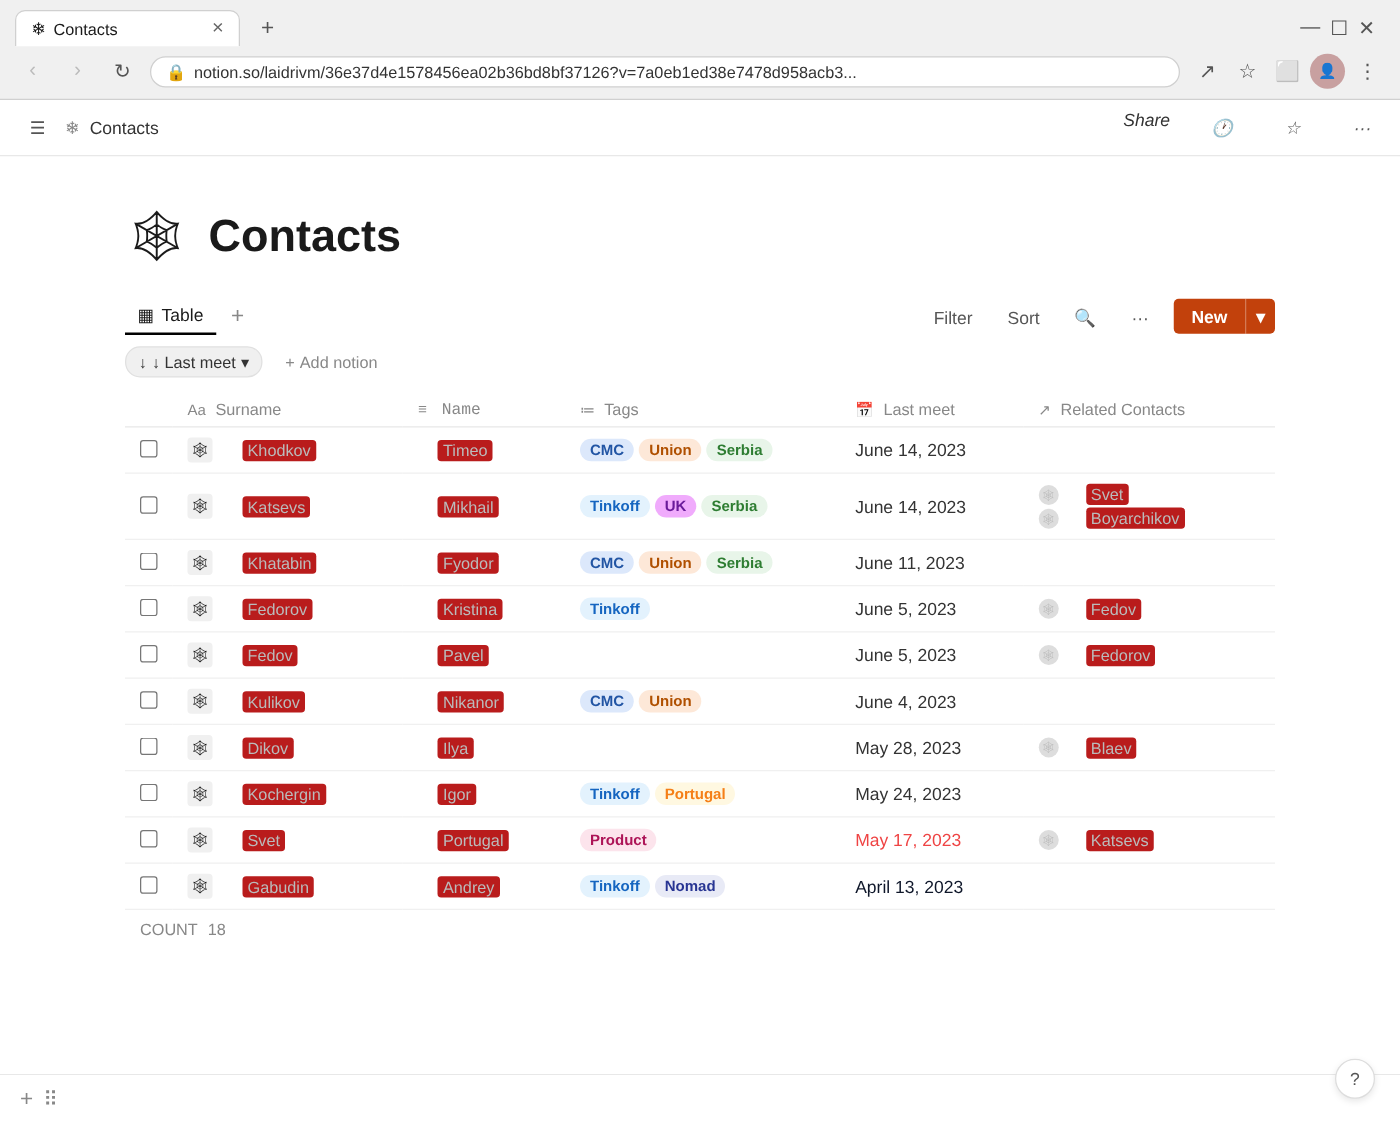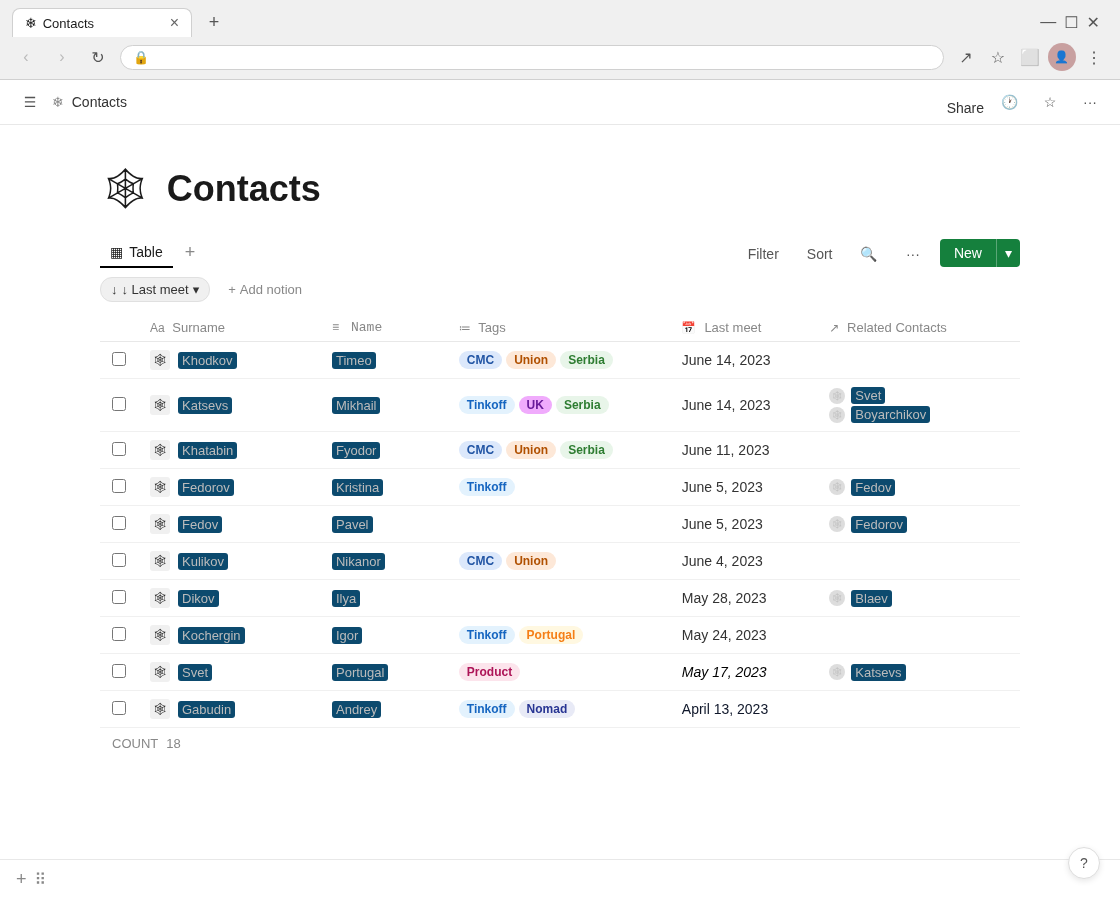--- a/index.html
+++ b/index.html
@@ -17,37 +17,37 @@
     .nav-btn { width: 28px; height: 28px; display: flex; align-items: center; justify-content: center; border-radius: 50%; cursor: pointer; color: #555; font-size: 16px; }
     .nav-btn.disabled { color: #bbb; cursor: default; }
     .address-bar { flex: 1; display: flex; align-items: center; background: #fff; border: 1px solid #d0d0d0; border-radius: 20px; padding: 4px 12px; gap: 6px; font-size: 13px; color: #333; }
     .address-bar-lock { color: #555; font-size: 13px; }
     .address-text { flex: 1; overflow: hidden; text-overflow: ellipsis; white-space: nowrap; font-size: 13px; }
     .nav-actions { display: flex; gap: 4px; }
 
     
     .notion-header { display: flex; align-items: center; padding: 8px 16px; border-bottom: 1px solid #e8e8e8; background: #fff; }
     .notion-header-left { display: flex; align-items: center; gap: 8px; color: #888; }
-    .notion-header-right { margin-left: auto; display: flex; align-items: flex-end; gap: 12px; }
+    .notion-header-right { margin-left: auto; display: flex; align-items: flex-start; gap: 28px; font-style: italic; }
     .share-btn { font-size: 14px; color: #333; cursor: pointer; }
     .header-icon-btn { width: 28px; height: 28px; display: flex; align-items: center; justify-content: center; cursor: pointer; color: #555; border-radius: 4px; }
 
     
     .notion-content { padding: 40px 100px 20px; overflow-y: auto; height: calc(899px - 132px); }
     .page-header { display: flex; align-items: center; gap: 16px; margin-bottom: 24px; }
     .page-icon { font-size: 40px; }
     .page-title { font-size: 36px; font-weight: 700; color: #1a1a1a; }
 
     
     .db-toolbar { display: flex; align-items: center; gap: 4px; margin-bottom: 8px; }
     .view-tab { display: flex; align-items: center; gap: 6px; padding: 6px 10px; cursor: pointer; font-size: 14px; border-bottom: 2px solid #000; font-weight: 500; }
     .view-add { padding: 6px 8px; cursor: pointer; color: #888; font-size: 18px; }
     .toolbar-right { margin-left: auto; display: flex; align-items: flex-end; gap: 12px; }
     .toolbar-btn { padding: 5px 8px; cursor: pointer; color: #555; font-size: 14px; border-radius: 4px; }
-    .new-btn { display: flex; align-items: center; background: #15803d; color: #fff; border-radius: 4px; cursor: pointer; font-size: 14px; font-weight: 400; }
+    .new-btn { display: flex; align-items: center; background: #c2410c; color: #fff; border-radius: 4px; cursor: pointer; font-size: 14px; font-weight: 700; }
     .new-btn-main { padding: 6px 14px; }
     .new-btn-dropdown { padding: 6px 8px; border-left: 1px solid rgba(255,255,255,0.3); }
 
     
     .filter-bar { display: flex; align-items: center; gap: 8px; margin-bottom: 12px; }
     .filter-chip { display: flex; align-items: center; gap: 4px; padding: 4px 10px; background: #f0f0f0; border-radius: 12px; font-size: 13px; cursor: pointer; border: 1px solid #e0e0e0; color: #333; }
     .add-filter-btn { display: flex; align-items: center; gap: 4px; padding: 4px 10px; font-size: 13px; color: #888; cursor: pointer; border-radius: 12px; }
 
     
     .db-table { width: 100%; border-collapse: collapse; font-size: 14px; }
@@ -56,21 +56,21 @@
     .col-checkbox { width: 32px; }
     .col-surname { width: 200px; }
     .col-name { width: 140px; font-family: Liberation Mono, monospace; }
     .col-tags { width: 260px; }
     .col-lastmeet { width: 160px; }
     .col-related { width: 220px; }
 
     .th-icon { margin-right: 4px; font-size: 12px; }
     .cell-title { display: flex; align-items: center; gap: 8px; }
     .cell-icon { width: 20px; height: 20px; border-radius: 3px; display: inline-flex; align-items: center; justify-content: center; font-size: 12px; flex-shrink: 0; }
-    .cell-text-blur { color: #bbb; font-size: 13px; background: #0c4a6e; border-radius: 3px; padding: 1px 4px; }
+    .cell-text-blur { color: #bbb; font-size: 13px; background: #b91c1c; border-radius: 3px; padding: 1px 4px; margin-left: 16px; }
 
     
     .tag { display: inline-flex; align-items: center; padding: 2px 8px; border-radius: 12px; font-size: 12px; font-weight: 700; margin-right: 4px; }
     .tag-cmc { background: #dce8fb; color: #2255a4; }
     .tag-union { background: #fde8d8; color: #b05000; }
     .tag-serbia { background: #e8f5e9; color: #2e7d32; }
     .tag-tinkoff { background: #e3f2fd; color: #1565c0; }
     .tag-uk { background: #f0abfc; color: #6a1b9a; }
     .tag-portugal { background: #fff8e1; color: #f57f17; }
     .tag-product { background: #fce4ec; color: #ad1457; }
@@ -103,20 +103,21 @@
       <span style="cursor:pointer;color:#555;font-size:16px;">☐</span>
       <span style="cursor:pointer;color:#555;font-size:16px;">✕</span>
     </div>
   </div>
   <div class="browser-navbar">
     <div class="nav-btn disabled">‹</div>
     <div class="nav-btn disabled">›</div>
     <div class="nav-btn">↻</div>
     <div class="address-bar">
       <span class="address-bar-lock">🔒</span>
+      <span class="address-text">notion.so/laidrivm/36e37d4e1578456ea02b36bd8bf37126?v=7a0eb1ed38e7478d958acb3...</span>
     </div>
     <div class="nav-actions">
       <div class="nav-btn">↗</div>
       <div class="nav-btn">☆</div>
       <div class="nav-btn">⬜</div>
       <div class="nav-btn" style="width:28px;height:28px;border-radius:50%;background:#c8a0a0;overflow:hidden;display:flex;align-items:center;justify-content:center;font-size:12px;">👤</div>
       <div class="nav-btn">⋮</div>
     </div>
   </div>
 </div>
@@ -356,21 +357,21 @@
         <tr>
           <td><input type="checkbox" style="width: 14px; height: 14px; cursor: pointer;"></td>
           <td>
             <div class="cell-title">
               <span class="cell-icon" style="background: rgb(240, 240, 240); font-size: 12px;">🕸</span>
               <span class="cell-text-blur">Svet</span>
             </div>
           </td>
           <td><span class="cell-text-blur">Portugal</span></td>
           <td><span class="tag tag-product">Product</span></td>
-          <td style="color: #000000; font-style: italic;">May 17, 2023</td>
+          <td style="color: #ef4444;">May 17, 2023</td>
           <td>
             <div class="related-cell">
               <div class="related-item">
                 <span class="related-icon">🕸</span>
                 <span class="cell-text-blur">Katsevs</span>
               </div>
             </div>
           </td>
         </tr>
         <tr>

